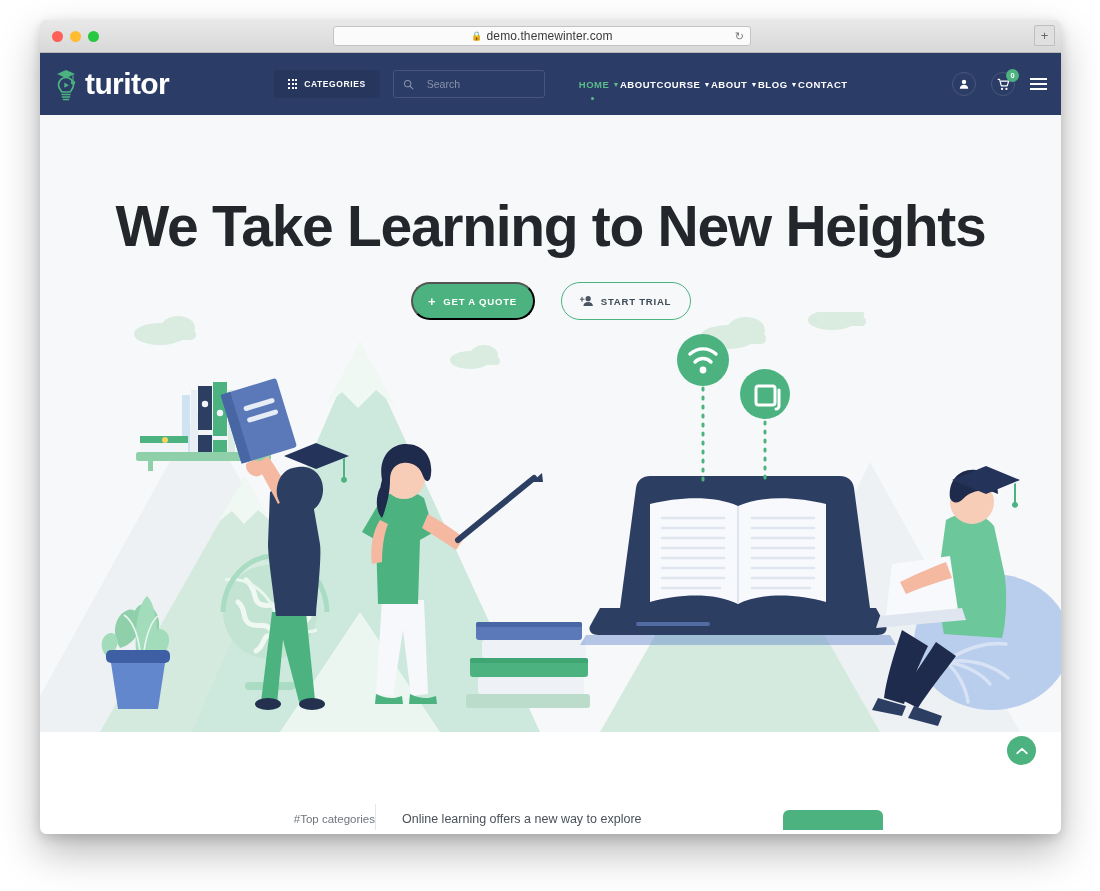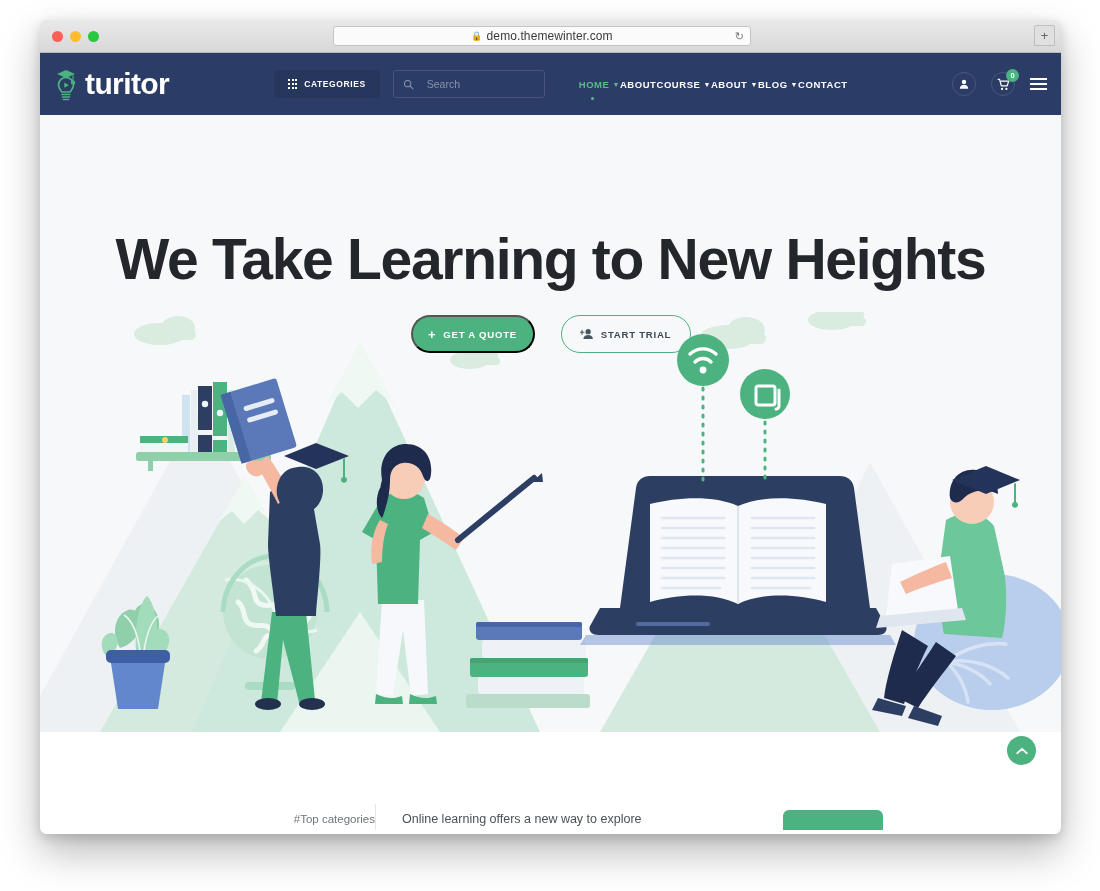--- a/index.html
+++ b/index.html
@@ -142,21 +142,21 @@
   #hamburger { display: flex; flex-direction: column; gap: 3px; }
   #hamburger i { width: 17px; height: 2px; background: #fff; display: block; }
 
   
   #hero {
     position: relative;
     height: 617px;
     background: #f7f8fa;
     overflow: hidden;
   }
-  #hero-copy { position: relative; z-index: 4; padding-top: 114px; text-align: center; }
+  #hero-copy { position: relative; z-index: 4; padding-top: 81px; text-align: center; }
   #hero-title {
     font-size: 57px; font-weight: 700; color: #23262b;
     letter-spacing: -1.3px; line-height: 1.06;
   }
   #hero-sub {
     margin: 22px auto 0; width: 490px;
     font-size: 12.7px; color: #6a7179; line-height: 1.72;
   }
   #hero-ctas {
     margin-top: 26px;

